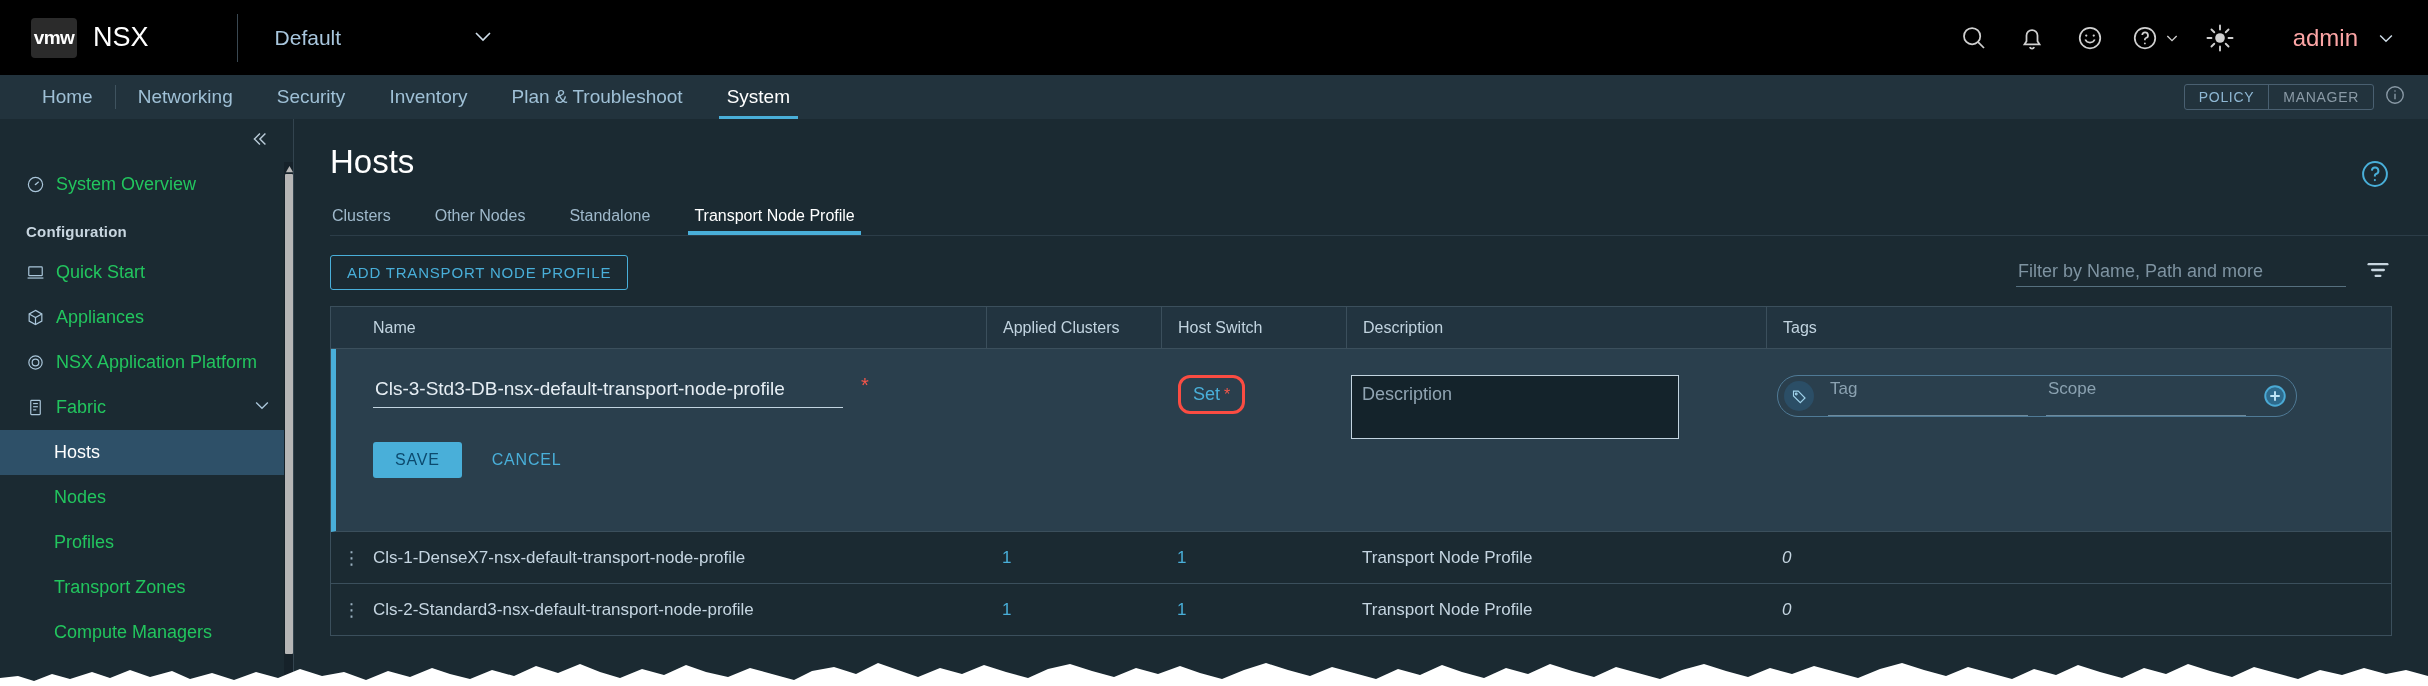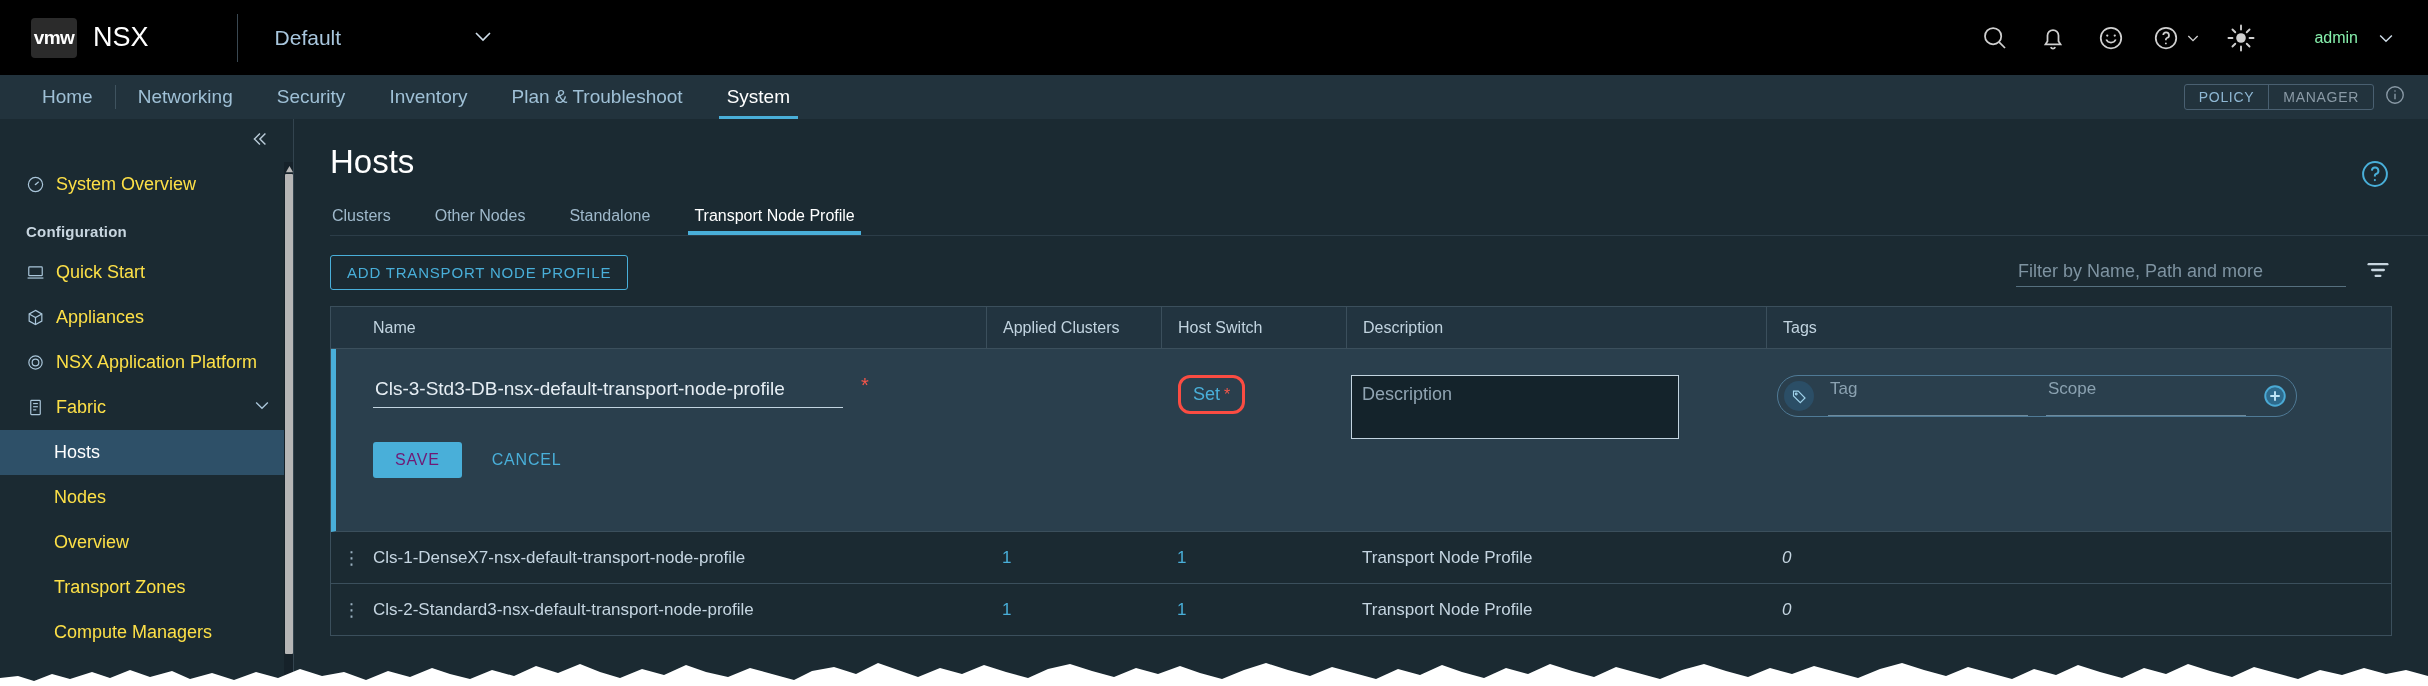--- a/index.html
+++ b/index.html
@@ -31,21 +31,21 @@
     width: 220px; margin-left: 37px; cursor: pointer;
   }
   .tenant-select .label { color: #a8c6dd; font-size: 21px; }
   .spacer { flex: 1; }
   .hdr-icons { display: flex; align-items: center; padding-right: 20px; gap: 0px; }
   .hicon {
     width: 58px; height: 75px; display: flex; align-items: center; justify-content: center;
     cursor: pointer;
   }
   .hicon svg { display: block; }
-  .hdr-user { color: #86efac; font-size: 16px; padding: 0 6px 0 44px; cursor: pointer; }
+  .hdr-user { color: #fca5a5; font-size: 24px; padding: 0 6px 0 44px; cursor: pointer; }
   .caret-sm { margin-left: 4px; }
 
   
   .navbar {
     position: absolute; top: 75px; left: 0; width: 2428px; height: 44px;
     background: #22333d;
     display: flex; align-items: stretch;
   }
   .nav-item {
     display: flex; align-items: center; padding: 0 22px;
@@ -73,21 +73,21 @@
     position: absolute; top: 119px; left: 0; width: 294px; height: 567px;
     background: #1b2a32;
   }
   .sb-collapse {
     height: 43px; display: flex; align-items: center; justify-content: flex-end;
     padding-right: 24px; cursor: pointer;
   }
   .sb-list { position: relative; }
   .sb-item {
     display: flex; align-items: center; height: 45px; padding-left: 26px;
-    color: #fde047; font-size: 18px; cursor: pointer;
+    color: #22c55e; font-size: 18px; cursor: pointer;
   }
   .sb-item .ico { width: 30px; display: flex; align-items: center; }
   .sb-item.selected { background: #2e5068; color: #ffffff; border-left: 0; }
   .sb-item.child { padding-left: 54px; }
   .sb-group-title {
     color: #c8d6e0; font-size: 15px; font-weight: bold;
     padding: 16px 0 10px 26px; letter-spacing: 0.2px;
   }
   .sb-chevron { margin-left: auto; margin-right: 22px; }
   .sb-scroll-track {
@@ -211,21 +211,21 @@
     font-family: "Liberation Sans", sans-serif;
   }
   .tag-field::placeholder { color: #8ba2b1; }
   .tag-field.tag { width: 200px; margin-left: 14px; }
   .tag-field.scope { width: 200px; margin-left: 18px; }
   .tag-plus { margin-left: auto; cursor: pointer; display: flex; }
   .tag-hint { color: #b3c4d0; font-size: 15px; margin-top: 12px; margin-left: 2px; }
 
   .form-actions { display: flex; align-items: center; gap: 30px; padding: 0 0 0 37px; margin-top: 34px; }
   .btn-primary {
-    background: #49afd9; color: #701a75; border: none; border-radius: 3px;
+    background: #49afd9; color: #0c4a6e; border: none; border-radius: 3px;
     font-size: 16px; letter-spacing: 0.8px; padding: 9px 22px; cursor: pointer;
     font-family: "Liberation Sans", sans-serif;
   }
   .btn-link {
     background: transparent; border: none; color: #49afd9; font-size: 16px;
     letter-spacing: 0.8px; cursor: pointer; font-family: "Liberation Sans", sans-serif;
   }
 
   .trow {
     display: flex; align-items: center; height: 52px;
@@ -435,21 +435,21 @@
         </span>
       </div>
 
       <div class="sb-item child selected">
         <span>Hosts</span>
       </div>
       <div class="sb-item child">
         <span>Nodes</span>
       </div>
       <div class="sb-item child">
-        <span>Overview</span>
+        <span>Profiles</span>
       </div>
       <div class="sb-item child">
         <span>Transport Zones</span>
       </div>
       <div class="sb-item child">
         <span>Compute Managers</span>
       </div>
     </div>
 
     <div class="sb-scroll-track">

